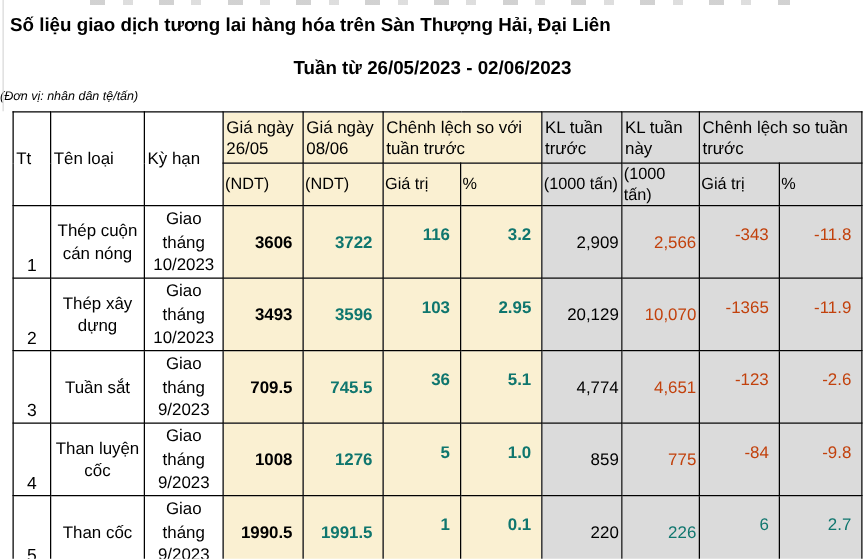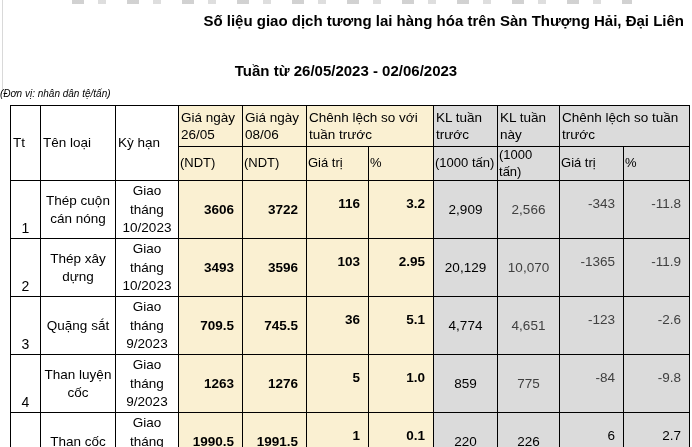--- a/index.html
+++ b/index.html
@@ -5,39 +5,39 @@
   html,body{margin:0;padding:0;}
   body{
     width:692px;height:447px;background:#ffffff;position:relative;overflow:hidden;
     font-family:"Liberation Sans",sans-serif;color:#000;
   }
   .left-gridline{position:absolute;left:2px;top:0;width:1px;height:89px;background:#d9d9d9;}
   .top-remnant{
     position:absolute;top:0;left:72px;width:560px;height:4px;opacity:.45;
     background:repeating-linear-gradient(90deg,#9a9a9a 0 12px,transparent 12px 26px,#b5b5b5 26px 34px,transparent 34px 55px);
   }
-  .title{margin:12px 8px 0 8px;text-align:right;font-weight:bold;font-size:15px;}
-  .subtitle{margin-top:33px;text-align:center;font-weight:bold;font-size:15px;}
+  .title{margin:12px 8px 0 8px;text-align:left;font-weight:bold;font-size:15px;}
+  .subtitle{margin-top:17px;text-align:center;font-weight:bold;font-size:15px;}
   .unit{margin-top:9px;padding-right:72px;font-style:italic;font-size:10px;}
   table{border-collapse:collapse;table-layout:fixed;margin:6px 0 0 10px;width:679px;}
   td{border:1px solid #000;font-size:13.5px;overflow:hidden;}
   thead td{text-align:left;vertical-align:middle;padding:1px 2px;line-height:1.28;}
   thead tr.h1 td{height:38px;}
   thead tr.h2 td{height:22px;font-size:13px;padding:0 1px;}
   tbody tr{height:58px;}
   tbody tr:last-child td{border-bottom:1px solid #999;}
   .cream{background:#faf0d2;}
   .gray{background:#dbdbdb;margin-left:44px;}
-  .pos{color:#000000;}
-  .neg{color:#404040;}
+  .pos{color:#0f766e;}
+  .neg{color:#c2410c;}
   .bold{font-weight:bold;}
   .c-tt{text-align:center;vertical-align:bottom;font-size:14px;padding:0 2px 2px 2px;}
   .c-name,.c-term{text-align:center;vertical-align:middle;line-height:1.35;padding:0 2px;}
   .c-price{text-align:right;vertical-align:middle;font-weight:bold;padding:0 8px 0 2px;font-size:13.5px;}
-  .c-vol{text-align:center;vertical-align:middle;padding:0 2px;}
+  .c-vol{text-align:right;vertical-align:middle;padding:0 2px;}
   .c-diff{text-align:right;vertical-align:middle;padding:0 8px 12px 2px;}
 </style>
 </head>
 <body>
 
 <div class="left-gridline"></div>
 <div class="top-remnant"></div>
 
 <div class="title">Số liệu giao dịch tương lai hàng hóa trên Sàn Thượng Hải, Đại Liên</div>
 <div class="subtitle">Tuần từ 26/05/2023 - 02/06/2023</div>
@@ -102,36 +102,36 @@
       <td class="c-price cream pos">3596</td>
       <td class="c-diff cream bold pos">103</td>
       <td class="c-diff cream bold pos">2.95</td>
       <td class="c-vol gray">20,129</td>
       <td class="c-vol gray neg">10,070</td>
       <td class="c-diff gray neg">-1365</td>
       <td class="c-diff gray neg">-11.9</td>
     </tr>
     <tr>
       <td class="c-tt">3</td>
-      <td class="c-name">Quặng sắt</td>
+      <td class="c-name">Tuần sắt</td>
       <td class="c-term">Giao tháng 9/2023</td>
       <td class="c-price cream">709.5</td>
       <td class="c-price cream pos">745.5</td>
       <td class="c-diff cream bold pos">36</td>
       <td class="c-diff cream bold pos">5.1</td>
       <td class="c-vol gray">4,774</td>
       <td class="c-vol gray neg">4,651</td>
       <td class="c-diff gray neg">-123</td>
       <td class="c-diff gray neg">-2.6</td>
     </tr>
     <tr>
       <td class="c-tt">4</td>
       <td class="c-name">Than luyện cốc</td>
       <td class="c-term">Giao tháng 9/2023</td>
-      <td class="c-price cream">1263</td>
+      <td class="c-price cream">1008</td>
       <td class="c-price cream pos">1276</td>
       <td class="c-diff cream bold pos">5</td>
       <td class="c-diff cream bold pos">1.0</td>
       <td class="c-vol gray">859</td>
       <td class="c-vol gray neg">775</td>
       <td class="c-diff gray neg">-84</td>
       <td class="c-diff gray neg">-9.8</td>
     </tr>
     <tr>
       <td class="c-tt">5</td>

